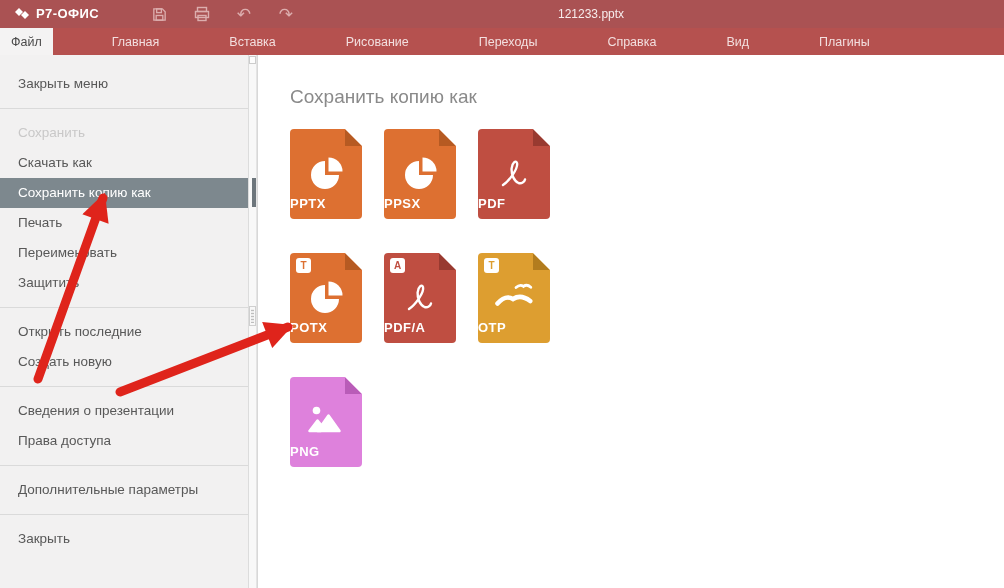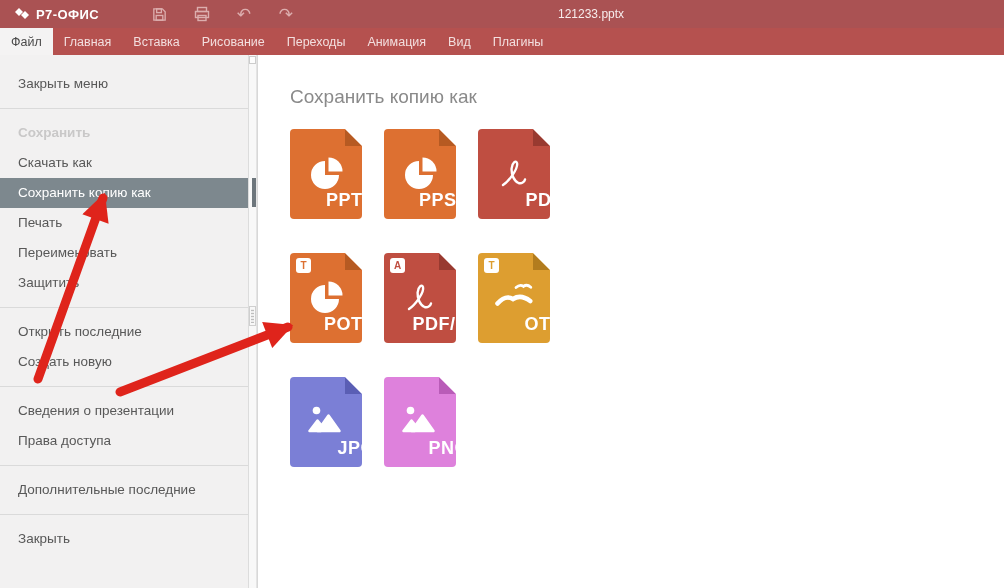--- a/index.html
+++ b/index.html
@@ -10,56 +10,56 @@
     --heading:#8a8a8a; --icon-tint:#dcaeae;
   }
   *{box-sizing:border-box;}
   html,body{margin:0;padding:0;}
   body{
     width:1004px;height:588px;position:relative;overflow:hidden;
     font-family:"Liberation Sans","DejaVu Sans",sans-serif;background:#fff;
   }
   
   .topbar{height:28px;background:var(--topbar-bg);display:flex;align-items:center;position:relative;}
-  .logo{display:flex;align-items:center;gap:6px;margin-left:14px;}
+  .logo{display:flex;align-items:flex-start;gap:6px;margin-left:14px;}
   .logo-text{color:#fff;font-weight:bold;font-size:13px;letter-spacing:.4px;}
   .tb-actions{display:flex;align-items:center;gap:24px;margin-left:52px;}
   .tb-btn{width:18px;height:18px;display:flex;align-items:center;justify-content:center;cursor:pointer;}
   .tb-btn svg{stroke:var(--icon-tint);fill:none;stroke-width:1.4px;}
   .ur-glyph{color:var(--icon-tint);font-size:17px;line-height:18px;font-family:"DejaVu Sans",sans-serif;}
   .doc-title{position:absolute;left:558px;top:0;height:28px;line-height:28px;color:#f7ecec;font-size:12px;}
   
-  .tabbar{height:27px;background:var(--tabbar-bg);display:flex;align-items:stretch;}
+  .tabbar{height:27px;background:var(--tabbar-bg);display:flex;align-items:stretch;gap:48px;}
   .tab{padding:0 11px;display:flex;align-items:center;font-size:12.5px;color:var(--tab-text);cursor:pointer;white-space:nowrap;}
   .tab.active{background:var(--tab-active-bg);color:var(--tab-active-text);}
   
   .layout{display:flex;height:579px;}
   .sidebar{width:258px;position:relative;background:var(--sidebar-bg);border-right:1px solid #d8d8d8;flex:none;}
   .menu{width:250px;}
   .group{padding:9px 0;}
   .group + .group{border-top:1px solid var(--divider);}
   .group:first-child{padding-top:14px;}
   .item{height:30px;line-height:30px;padding-left:18px;font-size:13.5px;color:var(--item-text);cursor:pointer;white-space:nowrap;}
-  .item.disabled{color:var(--item-disabled);cursor:default;font-weight:bold;}
+  .item.disabled{color:var(--item-disabled);cursor:default;}
   .item.selected{background:var(--selected-bg);color:var(--selected-text);}
   
   .sb-scroll{position:absolute;top:0;right:0;width:9px;height:100%;background:#f8f8f8;border-left:1px solid #dcdcdc;border-right:1px solid #e4e4e4;}
   .sb-top-box{position:absolute;top:1px;left:0;width:7px;height:8px;background:#fdfdfd;border:1px solid #cccccc;}
   .sb-notch{position:absolute;top:123px;right:0;width:4px;height:29px;background:#6d767c;}
   .sb-thumb{position:absolute;top:251px;left:0;width:7px;height:20px;background:#ededed;border:1px solid #cfcfcf;
     background-image:repeating-linear-gradient(to bottom,#bdbdbd 0 1px,transparent 1px 3px);background-clip:content-box;padding:2px 1px;}
   
   .main{flex:1;background:#fff;padding:31px 0 0 32px;position:relative;}
   .panel-heading{margin:0;font-size:19px;font-weight:normal;color:var(--heading);line-height:22px;}
   .tile-row{display:flex;gap:22px;margin-top:34px;}
   .tile-row.first{margin-top:21px;}
   .tile{width:72px;height:90px;border-radius:4px;position:relative;cursor:pointer;background:var(--c,#ccc);}
   .fold{position:absolute;top:0;right:0;}
   .glyph{position:absolute;top:24px;left:50%;margin-left:-20px;width:40px;height:40px;}
-  .tile-label{position:absolute;bottom:8px;left:13px;width:100%;text-align:right;color:#fff;font-weight:bold;font-size:18px;letter-spacing:.5px;}
+  .tile-label{position:absolute;bottom:8px;left:0;width:100%;text-align:left;color:#fff;font-weight:bold;font-size:13px;letter-spacing:.5px;}
   .badge{position:absolute;top:5px;left:6px;width:15px;height:15px;border-radius:3px;background:#fff;color:var(--c,#333);
     font-size:10px;font-weight:bold;display:flex;align-items:center;justify-content:center;}
   
   .annot{position:absolute;left:0;top:0;width:1004px;height:588px;pointer-events:none;z-index:50;}
   .sprite{position:absolute;width:0;height:0;overflow:hidden;}
 </style>
 </head>
 <body>
 
 <svg class="sprite" aria-hidden="true">
@@ -119,21 +119,21 @@
   </div>
   <span class="doc-title">121233.pptx</span>
 </div>
 
 <div class="tabbar">
   <span class="tab active">Файл</span>
   <span class="tab">Главная</span>
   <span class="tab">Вставка</span>
   <span class="tab">Рисование</span>
   <span class="tab">Переходы</span>
-  <span class="tab">Анимация</span>
+  <span class="tab">Справка</span>
   <span class="tab">Вид</span>
   <span class="tab">Плагины</span>
 </div>
 
 <div class="layout">
 
   <div class="sidebar">
     <div class="menu">
       <div class="group">
         <div class="item">Закрыть меню</div>
@@ -148,21 +148,21 @@
       </div>
       <div class="group">
         <div class="item">Открыть последние</div>
         <div class="item">Создать новую</div>
       </div>
       <div class="group">
         <div class="item">Сведения о презентации</div>
         <div class="item">Права доступа</div>
       </div>
       <div class="group">
-        <div class="item">Дополнительные последние</div>
+        <div class="item">Дополнительные параметры</div>
       </div>
       <div class="group">
         <div class="item">Закрыть</div>
       </div>
     </div>
     <div class="sb-scroll">
       <span class="sb-top-box"></span>
       <span class="sb-notch"></span>
       <span class="sb-thumb"></span>
     </div>
@@ -228,29 +228,20 @@
           </svg>
         <span class="badge">T</span>
         <svg class="glyph" viewBox="0 0 40 40">
             <use href="#g-gulls"></use>
           </svg>
         <span class="tile-label">OTP</span>
       </div>
     </div>
 
     <div class="tile-row">
-      <div class="tile" style="--c: #7b7fd6; --f: #5a5eb4;">
-        <svg class="fold" width="17" height="17" viewBox="0 0 17 17">
-            <use href="#g-fold"></use>
-          </svg>
-        <svg class="glyph" viewBox="0 0 40 40">
-            <use href="#g-image"></use>
-          </svg>
-        <span class="tile-label">JPG</span>
-      </div>
       <div class="tile" style="--c: #de81dc; --f: #b95cb8;">
         <svg class="fold" width="17" height="17" viewBox="0 0 17 17">
             <use href="#g-fold"></use>
           </svg>
         <svg class="glyph" viewBox="0 0 40 40">
             <use href="#g-image"></use>
           </svg>
         <span class="tile-label">PNG</span>
       </div>
     </div>

